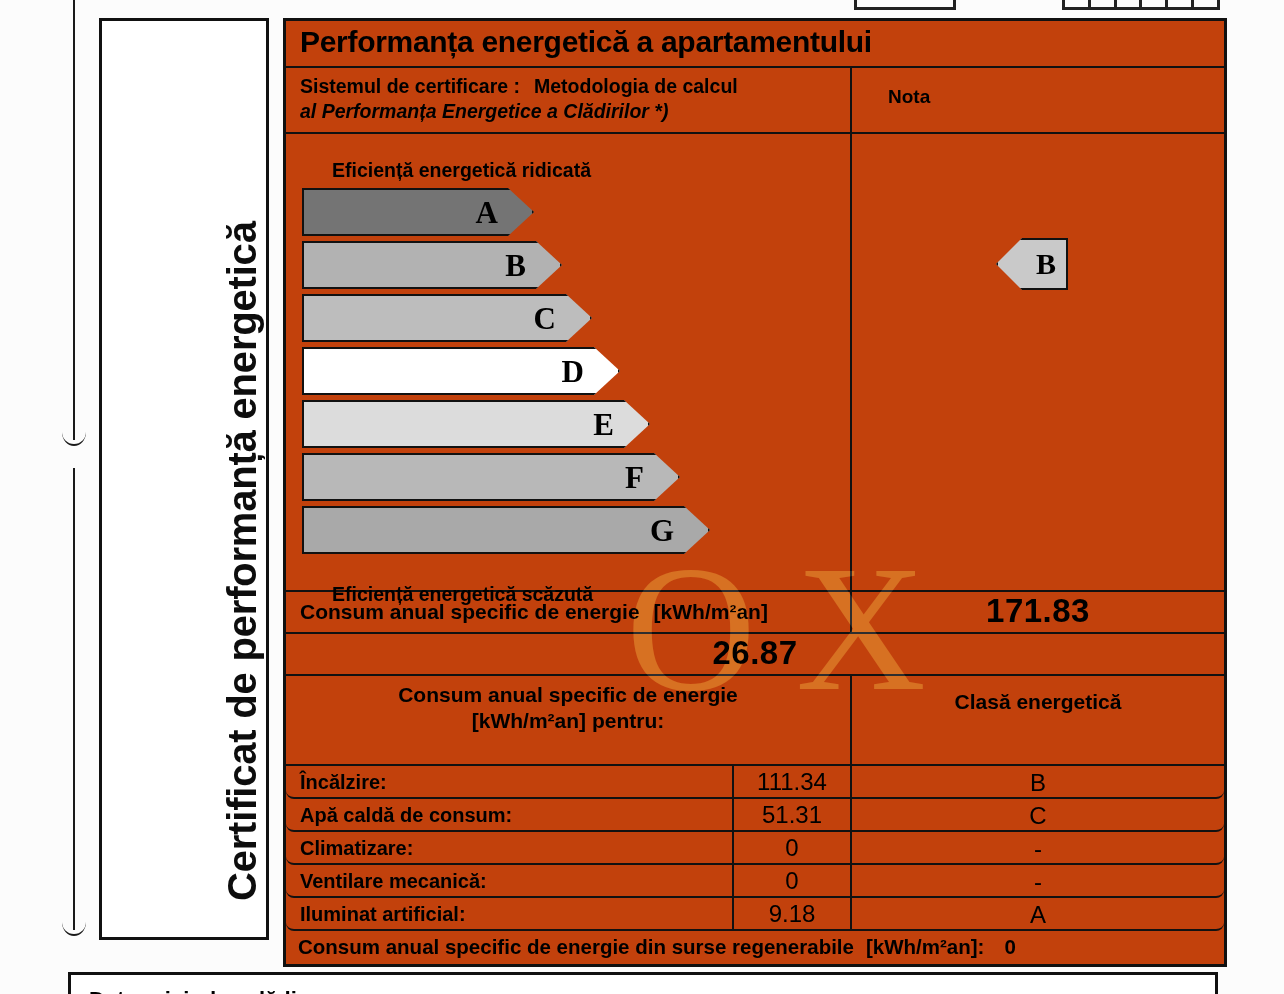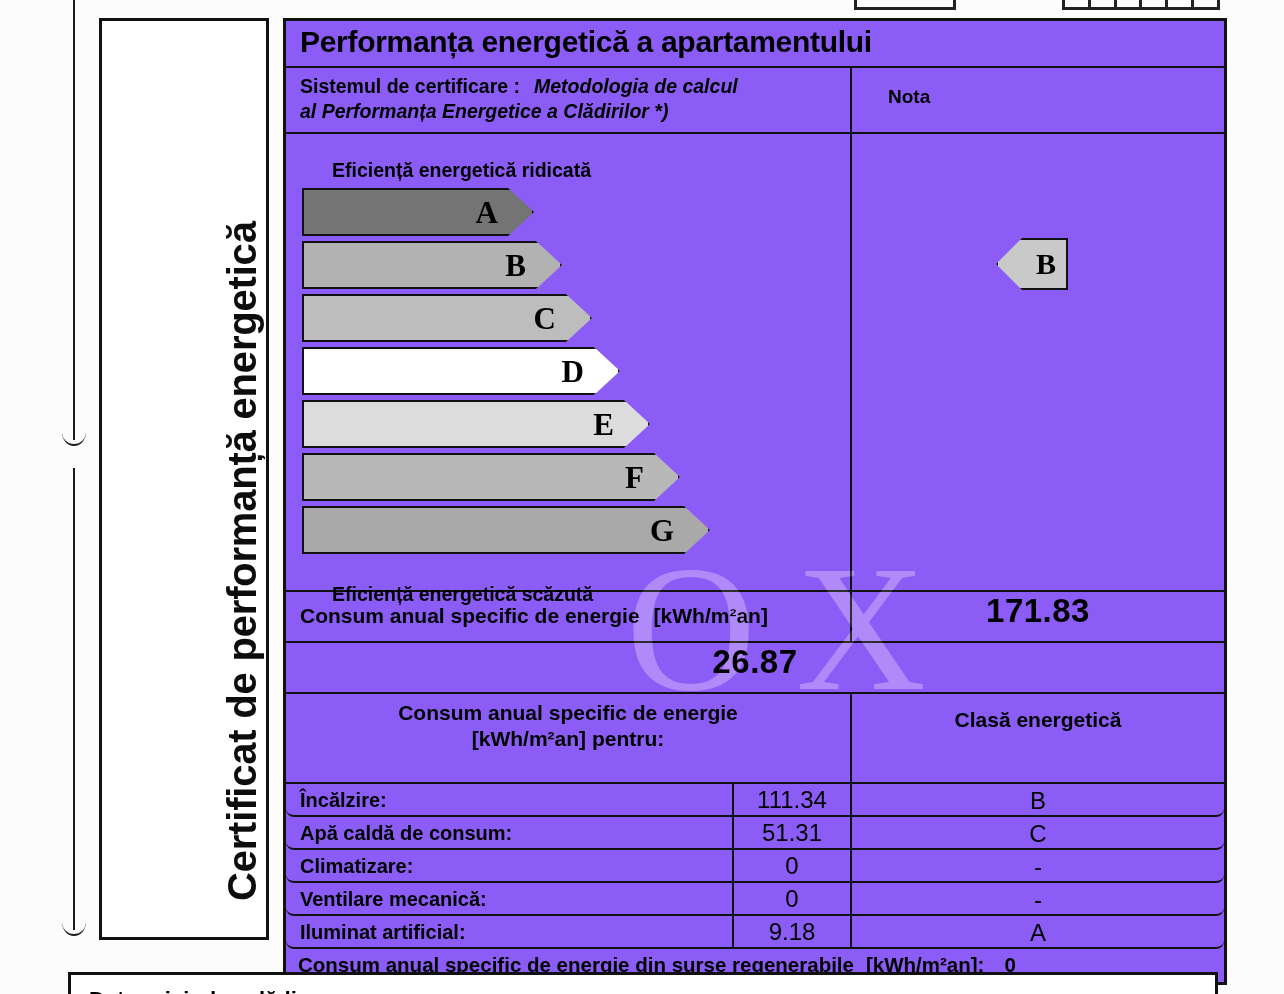--- a/index.html
+++ b/index.html
@@ -82,21 +82,21 @@
     top: 880px;
     color: #0d0d0d;
   }
 
   
   #main-table {
     position: absolute;
     left: 283px; top: 18px;
     width: 944px;
     border: 3px solid #111;
-    background: #8b5cf6;
+    background: #c2410c;
     z-index: 4;
     box-sizing: border-box;
   }
 
   .row {
     display: flex;
     border-bottom: 2px solid #111;
     box-sizing: border-box;
   }
   .row:last-child { border-bottom: none; }
@@ -113,21 +113,20 @@
   
   #sys-row { border-bottom: 2px solid #111; }
   #sys-left {
     flex: 0 0 566px;
     padding: 6px 8px 8px 14px;
     border-right: 2px solid #111;
     box-sizing: border-box;
   }
   .sys-line1 { font-size: 19.5px; font-weight: bold; line-height: 25px; }
   .sys-line1 .ital {
-    font-style: italic;
     font-weight: bold;
     padding-left: 14px;
   }
   .sys-line2 {
     font-size: 19.5px;
     font-style: italic;
     font-weight: bold;
     line-height: 25px;
   }
   #nota-cell {
@@ -229,21 +228,21 @@
     font-weight: bold;
     display: flex;
     align-items: center;
   }
   .sum-lbl .unit { padding-left: 14px; }
   .sum-val {
     flex: 1 1 auto;
     text-align: center;
     font-size: 33px;
     font-weight: bold;
-    padding: 0 0 11px 0;
+    padding: 0 0 2px 0;
     display: flex;
     align-items: center;
     justify-content: center;
     letter-spacing: 0.5px;
   }
 
   
   #breakdown { border-bottom: none; }
   .bd-head {
     display: flex;

